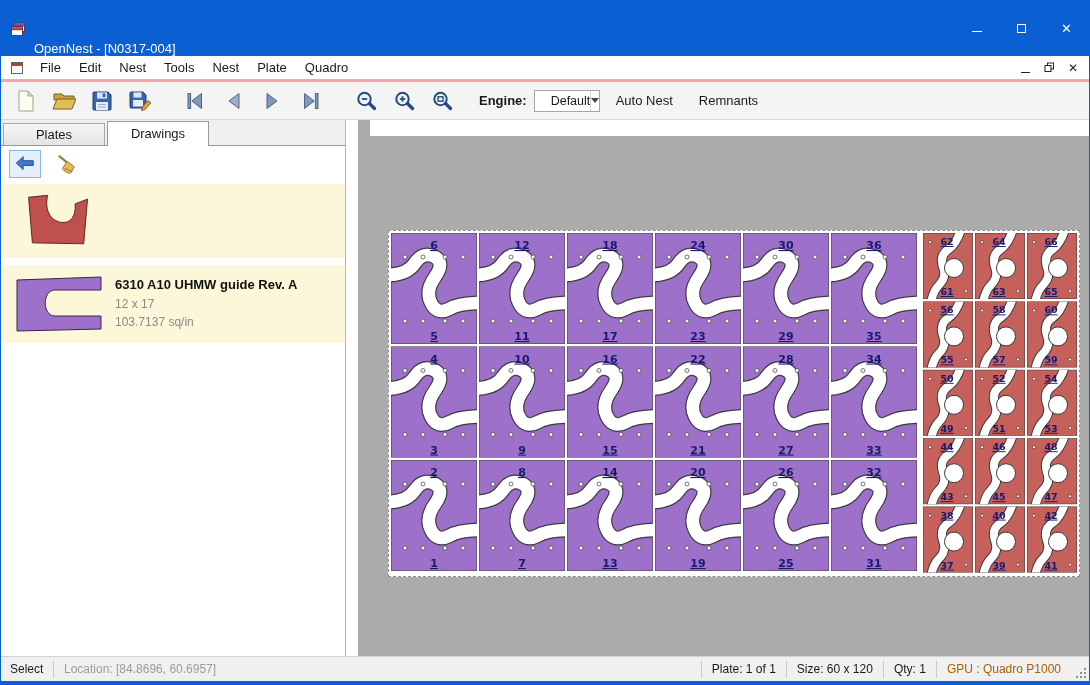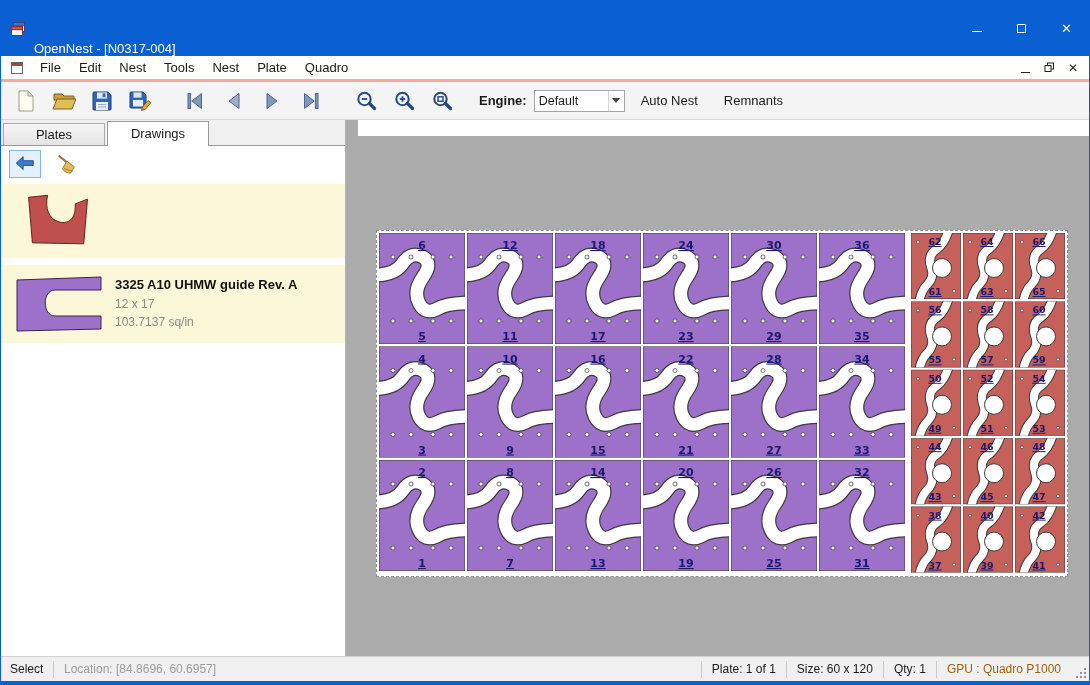--- a/index.html
+++ b/index.html
@@ -22,27 +22,27 @@
   .menu-item{padding:4px 9px;cursor:default;}
   .mdi-controls{margin-left:auto;display:flex;align-items:center;gap:8px;padding-right:8px;}
   .mdi-btn{display:flex;align-items:center;justify-content:center;width:16px;height:16px;color:#222;font-size:12px;}
   .mdi-min{width:9px;border-bottom:1.5px solid #222;height:2px;margin-top:8px;}
 
   
   .toolbar{flex:0 0 38px;background:#f4f4f4;border-bottom:1px solid #d7d7d7;display:flex;align-items:center;padding-left:6px;}
   .tool-btn{width:38px;height:32px;display:flex;align-items:center;justify-content:center;}
   .tool-gap{width:18px;}
   .engine-label{font-weight:bold;margin:0 7px 0 18px;}
-  .engine-select{width:91px;height:22px;background:#fff;border:1px solid #a6a6a6;display:flex;align-items:center;padding-left:4px;font-size:12.5px;}
+  .engine-select{width:66px;height:22px;background:#fff;border:1px solid #a6a6a6;display:flex;align-items:center;padding-left:16px;font-size:12.5px;}
   .engine-arrow{margin-left:auto;width:16px;height:100%;display:flex;align-items:center;justify-content:center;border-left:1px solid #d7d7d7;}
   .caret-down{width:0;height:0;border-left:4px solid transparent;border-right:4px solid transparent;border-top:5px solid #444;}
   .flat-btn{padding:4px 10px;margin-left:6px;}
 
   
-  .main{flex:1;display:flex;min-height:0;}
+  .main{flex:1;display:flex;min-height:0;gap:12px;}
   .sidebar{flex:0 0 345px;display:flex;flex-direction:column;background:#f0f0f0;border-right:1px solid #b5b5b5;}
   .tabs-row{flex:0 0 25px;display:flex;align-items:flex-end;background:#f0f0f0;position:relative;z-index:2;}
   .tab{width:102px;text-align:center;height:22px;line-height:21px;background:linear-gradient(#f6f6f6,#e4e4e4);border:1px solid #a9a9a9;border-bottom:none;margin-left:2px;font-size:13px;}
   .tab.active{height:25px;line-height:24px;background:#fff;margin-bottom:-1px;border-color:#999;z-index:3;position:relative;}
   .panel-content{flex:1;background:#fff;border-top:1px solid #999;display:flex;flex-direction:column;min-height:0;}
   .minibar{flex:0 0 36px;display:flex;align-items:center;gap:10px;padding:4px 8px;}
   .mini-btn{width:32px;height:28px;display:flex;align-items:center;justify-content:center;border:1px solid transparent;}
   .mini-btn.highlight{border:1px solid #86b7e8;background:#e4f0fb;}
   .drawing-list{flex:1;overflow:hidden;padding:2px 0;}
   .drawing-item{display:flex;align-items:center;background:#fbf7d8;margin:0 0 7px 0;padding:8px 6px;}
@@ -241,21 +241,21 @@
               </svg>
             </div>
           </div>
           <div class="drawing-item">
             <div class="thumb-box">
               <svg width="92" height="62" viewBox="0 0 92 62">
                 <path d="M4 7 L88 4 L88 17 L42 17 C29 17 29 43 42 43 L88 43 L88 56 L4 58 Z" stroke="#3a2450" stroke-width="1" fill="#9d71c9"></path>
               </svg>
             </div>
             <div class="drawing-info">
-              <div class="drawing-title">3325 A10 UHMW guide Rev. A</div>
+              <div class="drawing-title">6310 A10 UHMW guide Rev. A</div>
               <div class="drawing-sub">12 x 17</div>
               <div class="drawing-sub">103.7137 sq/in</div>
             </div>
           </div>
         </div>
       </div>
     </div>
 
     <div class="canvas">
       <div class="canvas-top-strip"></div>

